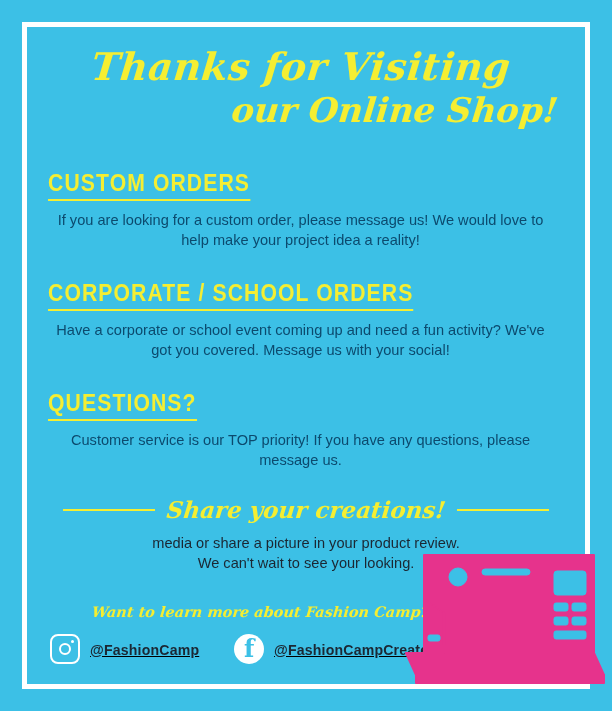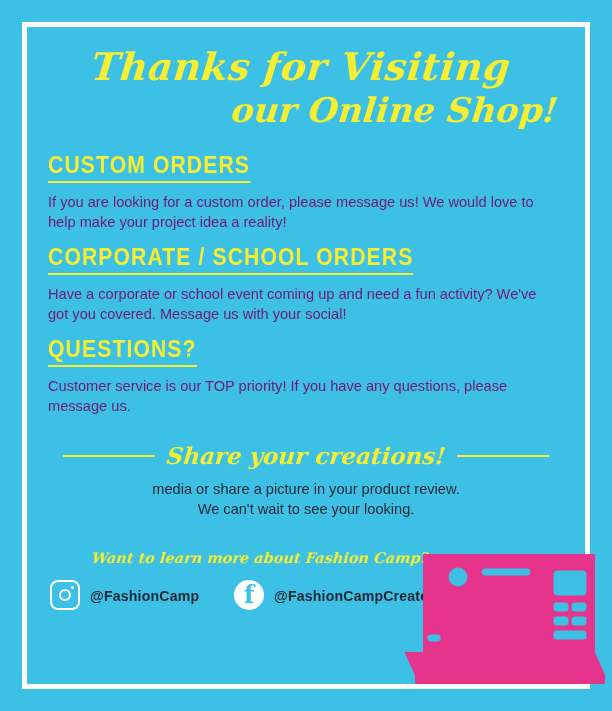--- a/index.html
+++ b/index.html
@@ -64,41 +64,42 @@
     font-weight: bold;
     font-size: 34px;
     text-align: right;
     padding-right: 6px;
     line-height: 40px;
     transform: skewX(-6deg);
   }
 
   
   .sec {
-    margin-top: 12px;
+    margin-top: 30px;
   }
   .sec-head {
     display: inline-block;
     color: #f5ee32;
     font-family: "Liberation Sans Narrow", "Liberation Sans", sans-serif;
     font-weight: bold;
     font-size: 23px;
     letter-spacing: 1.2px;
     text-transform: uppercase;
     border-bottom: 2px solid #f5ee32;
     padding-bottom: 2px;
     transform: scaleX(0.92);
     transform-origin: left center;
   }
   .sec-body {
-    color: #701a75;
+    color: #0c4a6e;
     font-size: 14.6px;
     line-height: 20px;
     margin-top: 9px;
     max-width: 505px;
+    text-align: center;
   }
 
   
   .share-wrap {
     margin-top: 26px;
     text-align: center;
     position: relative;
   }
   .share-title-row {
     display: flex;
@@ -138,20 +139,21 @@
     font-size: 14.5px;
     margin-top: 30px;
     margin-left: 44px;
     transform: skewX(-6deg);
   }
   .social-row {
     display: flex;
     align-items: center;
     margin-top: 14px;
     margin-left: 2px;
+    text-decoration: underline;
   }
   .social-item {
     display: flex;
     align-items: center;
     margin-right: 28px;
   }
   .social-handle {
     color: #1b2733;
     font-family: "Liberation Sans Narrow", "Liberation Sans", sans-serif;
     font-weight: bold;

